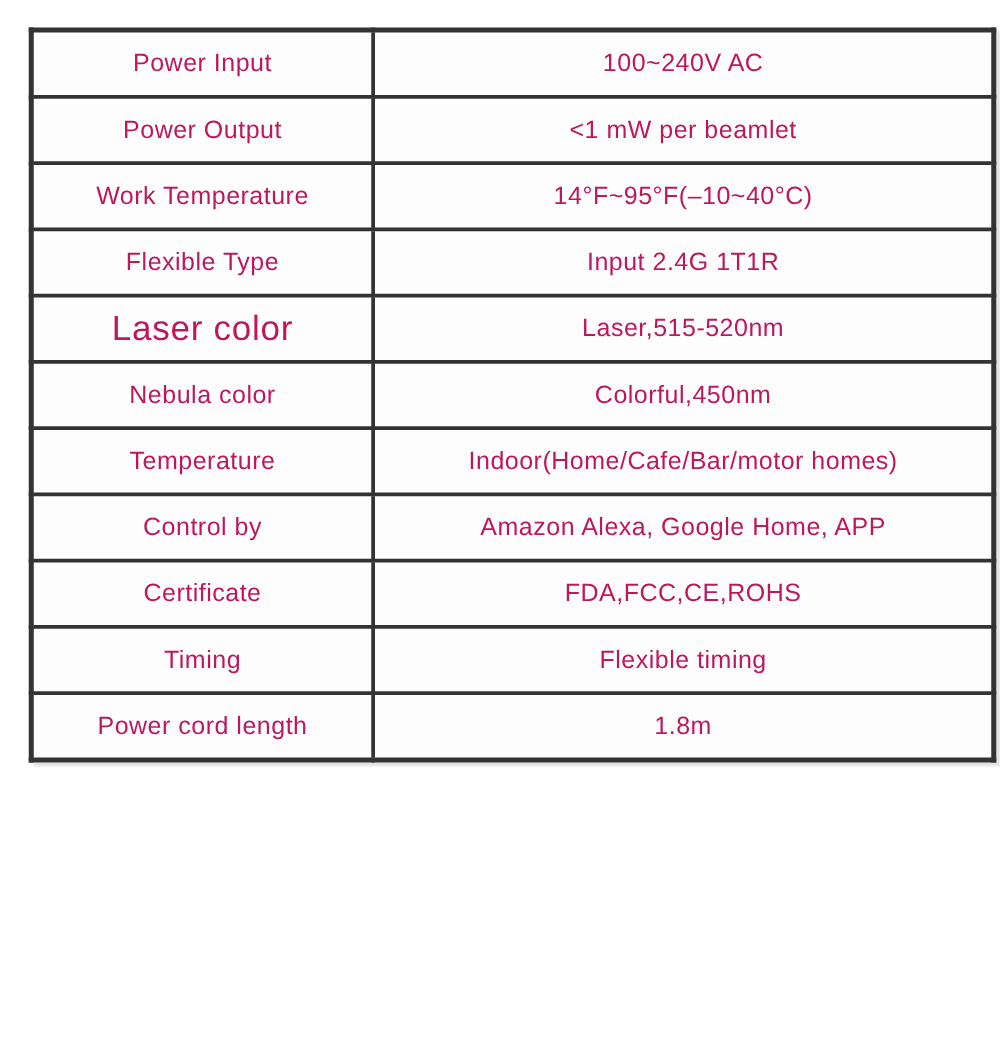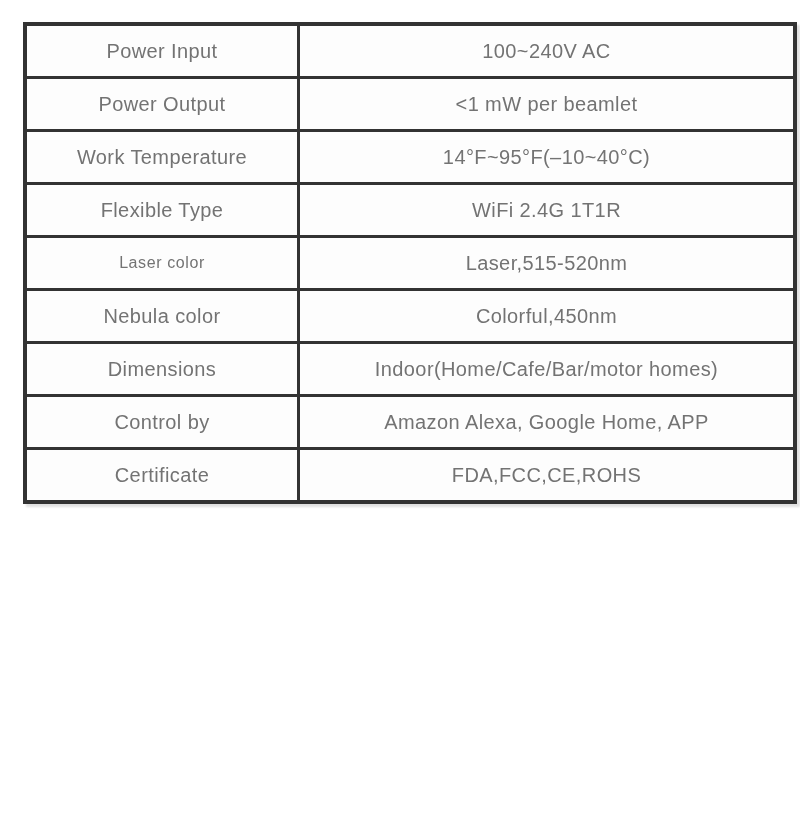--- a/index.html
+++ b/index.html
@@ -17,66 +17,74 @@
     table-layout: fixed;
     background: #fdfdfd;
     border: 4px solid #333333;
     box-shadow: 3px 3px 2px rgba(0,0,0,0.12);
   }
   .spec-table td {
     border: 3px solid #333333;
     height: 50px;
     text-align: center;
     vertical-align: middle;
-    color: #737373;
+    color: #be185d;
     font-size: 20px;
     letter-spacing: 0.4px;
     padding: 0 6px;
     overflow: hidden;
     white-space: nowrap;
   }
   .spec-table td.col-label { width: 258px; }
   .spec-table td.col-value { width: 481px; }
-  .spec-table td.lg { font-size: 16px; letter-spacing: 0.6px; }
+  .spec-table td.lg { font-size: 28px; letter-spacing: 0.6px; }
 </style>
 </head>
 <body>
 
 <table class="spec-table">
   <tbody>
     <tr>
       <td class="col-label">Power Input</td>
       <td class="col-value">100~240V AC</td>
     </tr>
     <tr>
       <td class="col-label">Power Output</td>
       <td class="col-value">&lt;1 mW per beamlet</td>
     </tr>
     <tr>
       <td class="col-label">Work Temperature</td>
       <td class="col-value">14°F~95°F(–10~40°C)</td>
     </tr>
     <tr>
       <td class="col-label">Flexible Type</td>
-      <td class="col-value">WiFi 2.4G 1T1R</td>
+      <td class="col-value">Input 2.4G 1T1R</td>
     </tr>
     <tr>
       <td class="col-label lg">Laser color</td>
       <td class="col-value">Laser,515-520nm</td>
     </tr>
     <tr>
       <td class="col-label">Nebula color</td>
       <td class="col-value">Colorful,450nm</td>
     </tr>
     <tr>
-      <td class="col-label">Dimensions</td>
+      <td class="col-label">Temperature</td>
       <td class="col-value">Indoor(Home/Cafe/Bar/motor homes)</td>
     </tr>
     <tr>
       <td class="col-label">Control by</td>
       <td class="col-value">Amazon Alexa, Google Home, APP</td>
     </tr>
     <tr>
       <td class="col-label">Certificate</td>
       <td class="col-value">FDA,FCC,CE,ROHS</td>
     </tr>
+    <tr>
+      <td class="col-label">Timing</td>
+      <td class="col-value">Flexible timing</td>
+    </tr>
+    <tr>
+      <td class="col-label">Power cord length</td>
+      <td class="col-value">1.8m</td>
+    </tr>
   </tbody>
 </table>
 
 </body></html>

